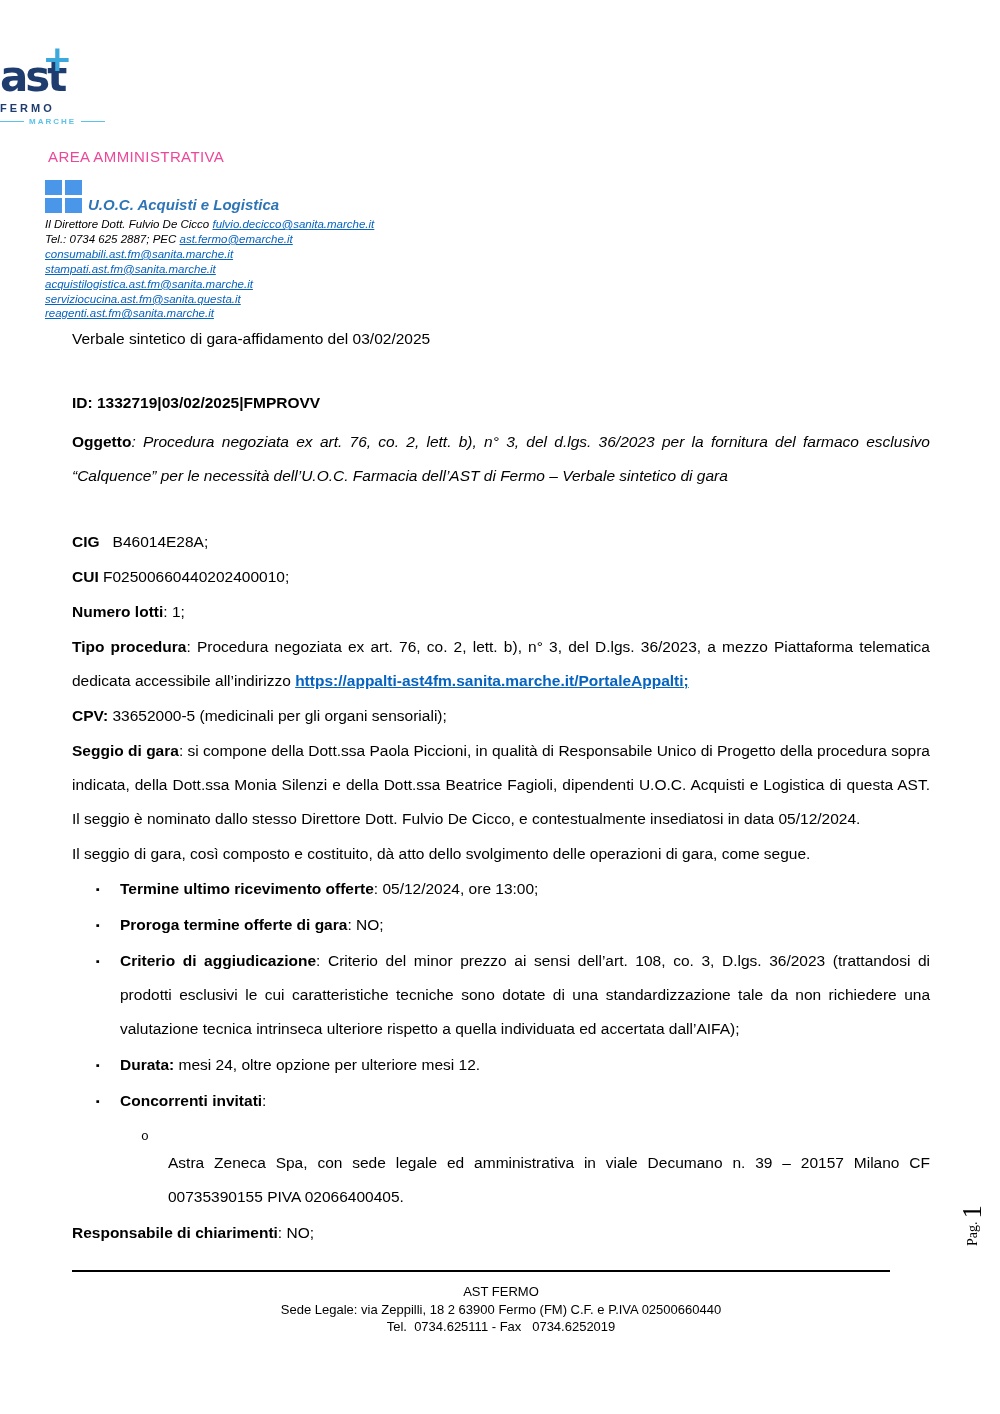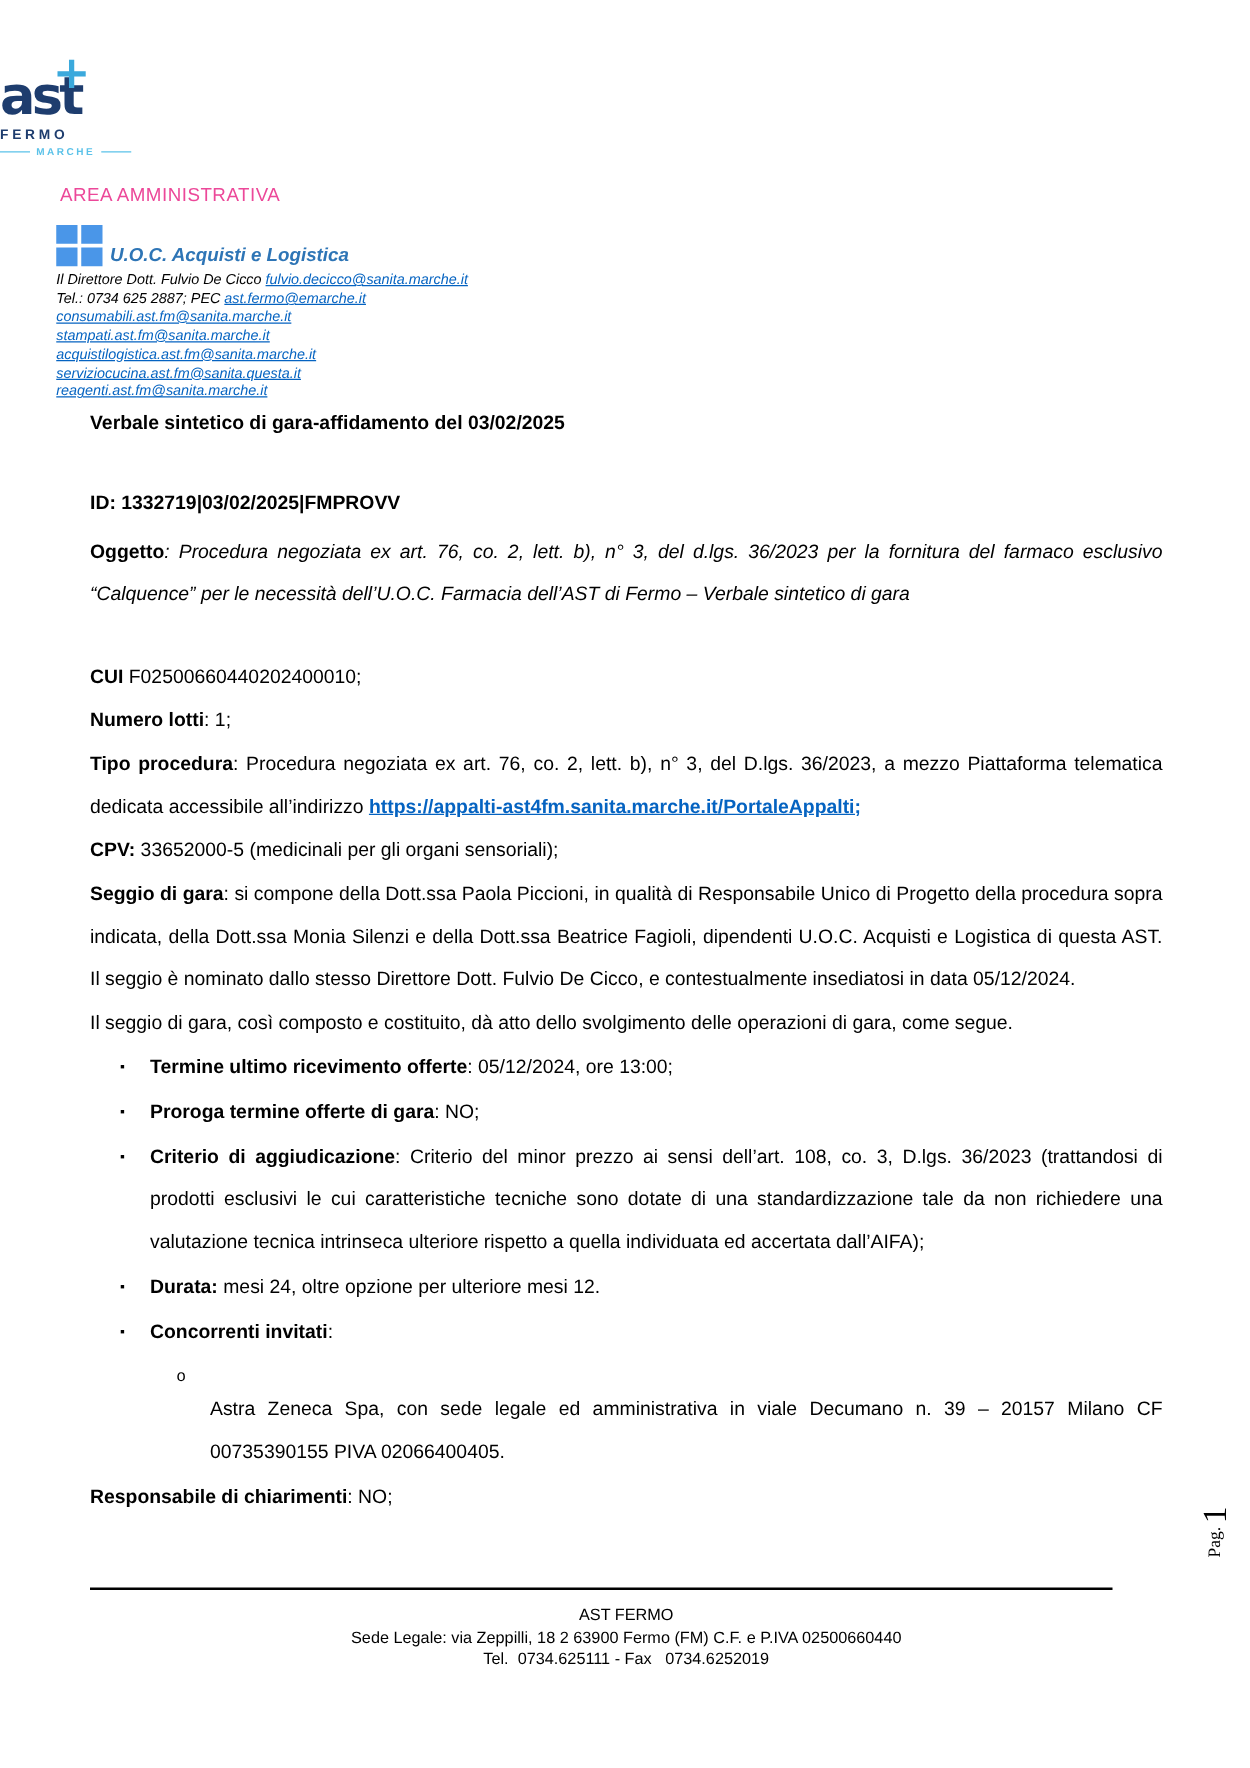--- a/index.html
+++ b/index.html
@@ -36,21 +36,21 @@
               grid-template-rows: 15px 15px; gap: 3px; }
   .win-icon span { background: #4A96E8; display:block; }
   .uoc-title { font-size: 15px; font-weight: bold; color: #2E75B6; line-height: 1.05; }
   .contacts { margin-top: 4px; font-size: 11.5px; line-height: 14.9px; }
   .contacts a { color: #0563C1; text-decoration: underline; cursor: pointer; }
 
   
   .doc-body { position: absolute; left: 72px; top: 322px; width: 858px;
               font-size: 15.5px; line-height: 34px; }
   .doc-body p { margin: 0 0 1px 0; }
-  .doc-title { font-weight: bold; margin-bottom: 30px !important; }
+  .doc-title { font-weight: normal; margin-bottom: 30px !important; }
   .id-line { font-weight: bold; margin-bottom: 5px !important; }
   .para { text-align: justify; }
   .oggetto { margin-bottom: 32px !important; }
   .b { font-weight: bold; }
   .it { font-style: italic; }
   .cig-gap { margin-left: 13px; }
   .url-link { color: #0563C1; font-weight: bold; text-decoration: underline; cursor: pointer; }
 
   .bullet-item { display: flex; margin-bottom: 2px; }
   .bullet-marker { flex: 0 0 48px; padding-left: 24px; box-sizing: border-box;
@@ -115,20 +115,21 @@
       <div><a>reagenti.ast.fm@sanita.marche.it</a></div>
     </div>
   </div>
 
   <div class="doc-body">
     <p class="doc-title">Verbale sintetico di gara-affidamento del 03/02/2025</p>
     <p class="id-line">ID: 1332719|03/02/2025|FMPROVV</p>
 
     <p class="para oggetto"><span class="b">Oggetto</span><span class="it">: Procedura negoziata ex art. 76, co. 2, lett. b), n° 3, del d.lgs. 36/2023 per la fornitura del farmaco esclusivo “Calquence” per le necessità dell’U.O.C. Farmacia dell’AST di Fermo – Verbale sintetico di gara</span></p>
 
+    <p><span class="b">CIG</span><span class="cig-gap">B46014E28A;</span></p>
     <p><span class="b">CUI</span><span> F02500660440202400010;</span></p>
     <p><span class="b">Numero lotti</span><span>: 1;</span></p>
 
     <p class="para"><span class="b">Tipo procedura</span><span>: Procedura negoziata ex art. 76, co. 2, lett. b), n° 3, del D.lgs. 36/2023, a mezzo Piattaforma telematica dedicata accessibile all’indirizzo </span><a class="url-link">https://appalti-ast4fm.sanita.marche.it/PortaleAppalti;</a></p>
 
     <p><span class="b">CPV:</span><span> 33652000-5 (medicinali per gli organi sensoriali);</span></p>
 
     <p class="para"><span class="b">Seggio di gara</span><span>: si compone della Dott.ssa Paola Piccioni, in qualità di Responsabile Unico di Progetto della procedura sopra indicata, della Dott.ssa Monia Silenzi e della Dott.ssa Beatrice Fagioli, dipendenti U.O.C. Acquisti e Logistica di questa AST. Il seggio è nominato dallo stesso Direttore Dott. Fulvio De Cicco, e contestualmente insediatosi in data 05/12/2024.</span></p>
 
     <p>Il seggio di gara, così composto e costituito, dà atto dello svolgimento delle operazioni di gara, come segue.</p>

